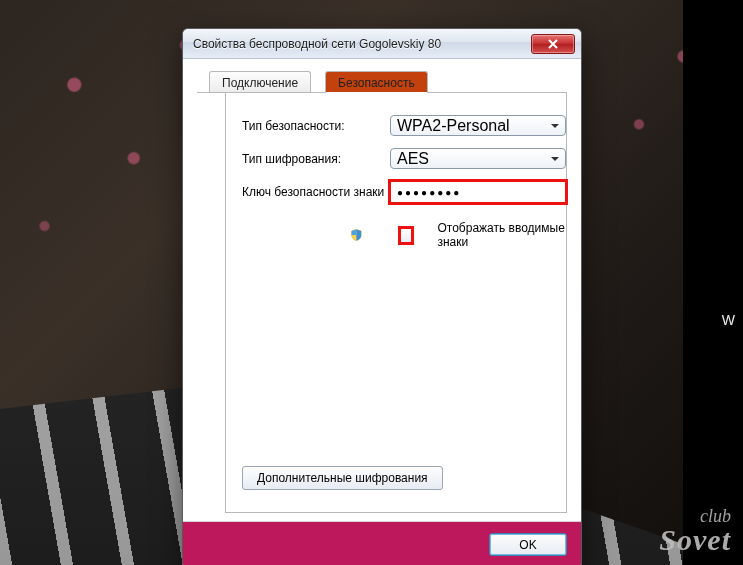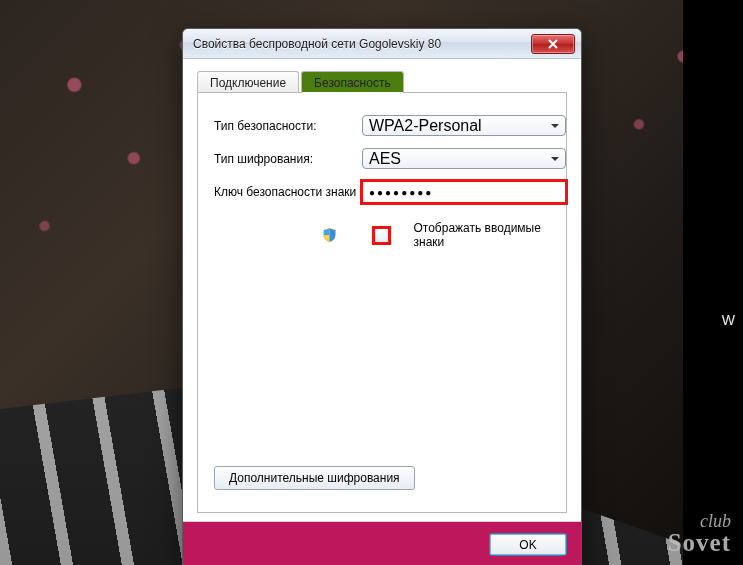--- a/index.html
+++ b/index.html
@@ -17,37 +17,37 @@
   }
   .wallpaper::after { content:""; position:absolute; left:0; right:0; bottom:0; height:260px;
     background:
       repeating-linear-gradient(80deg, rgba(255,255,255,.55) 0 12px, rgba(30,30,30,.7) 12px 60px),
       linear-gradient(#3a3a3a,#1a1a1a);
     clip-path: polygon(0 40%, 30% 30%, 100% 100%, 0 100%);
   }
   .sidebar-black { position:absolute; right:0; top:0; bottom:0; width:60px; background:#000; }
   .watermark { position:absolute; right:12px; bottom:10px; color:#bdbdbd; font-family: Georgia, serif; text-align:right; line-height:1;margin-left:36px; }
   .watermark .club { font-style:italic; font-size:18px; opacity:.85; }
-  .watermark .sovet { font-size:25px; letter-spacing:1px; font-weight:bold; opacity:.9; }
+  .watermark .sovet { font-size:30px; letter-spacing:1px; font-weight:bold; opacity:.9;font-style:italic; }
   .letter-w { position:absolute; right:8px; top:312px; color:#eee; font-size:14px; }
 
   .window { position:absolute; left:182px; top:28px; width:400px; height:540px; background:#fff; border:1px solid #5a5a5a; border-radius:6px 6px 4px 4px; box-shadow:0 8px 30px rgba(0,0,0,.5); display:flex; flex-direction:column; }
   .titlebar { height:30px; background:linear-gradient(#f3f6fb,#dfe6f0 45%,#cfd9e8 46%,#e6edf7); border-bottom:1px solid #b8c3d4; border-radius:6px 6px 0 0; display:flex; align-items:center; padding:0 6px 0 10px; position:relative; }
   .titlebar .title { color:#1b1b1b; font-size:12px; white-space:nowrap; overflow:hidden; text-overflow:ellipsis; flex:1; text-shadow:0 1px 0 #fff; }
   .close-btn { width:44px; height:20px; border-radius:3px; background:linear-gradient(#e67373,#c62f2f 48%,#b02020 52%,#d65050); border:1px solid #8a1515; display:flex; align-items:center; justify-content:center; color:#fff; font-weight:bold; box-shadow:inset 0 0 0 1px rgba(255,255,255,.35); cursor:pointer; }
   .close-btn svg { width:10px; height:10px; }
 
   .body-area { flex:1; background:#fff; padding:10px 14px 8px 14px; display:flex; flex-direction:column; }
   .tabs { display:flex; align-items:flex-end; height:24px; position:relative; }
   .tabs::after { content:""; position:absolute; left:0; right:0; bottom:0; height:1px; background:#b8b8b8; }
-  .tab { padding:4px 12px 3px; border:1px solid #b8b8b8; border-bottom:none; background:linear-gradient(#fdfdfd,#ececec); border-radius:3px 3px 0 0; margin-right:2px; font-size:12px; color:#222; position:relative; cursor:pointer; }
-  .tab.active { background:#4d7c0f; z-index:2;text-align:right; }
+  .tab { padding:4px 12px 3px; border:1px solid #b8b8b8; border-bottom:none; background:linear-gradient(#fdfdfd,#ececec); border-radius:3px 3px 0 0; margin-right:2px; font-size:12px; color:#222; position:relative; cursor:pointer;margin-left:12px; }
+  .tab.active { background:#c2410c; z-index:2;text-align:right; }
   .tab.active::after { content:""; position:absolute; left:0; right:0; bottom:-1px; height:2px; background:#fff; }
 
-  .tab-content { flex:1; border:1px solid #b8b8b8; border-top:none; padding:22px 0 16px 16px; background:#fff; display:flex; flex-direction:column; }
+  .tab-content { flex:1; border:1px solid #b8b8b8; border-top:none; padding:22px 0 16px 16px; background:#fff; display:flex; flex-direction:column;margin-left:28px; }
   .form-row { display:flex; align-items:center; margin-bottom:12px; }
   .form-row .lbl { width:148px; color:#000; }
   .dropdown { flex:1; height:21px; border:1px solid #8a9aab; border-radius:4px; background:linear-gradient(#fff,#eef2f7); display:flex; align-items:center; padding:0 18px 0 6px; position:relative; font-size:16px; cursor:pointer; }
   .dropdown::after { content:""; position:absolute; right:6px; top:50%; margin-top:-2px; border:4px solid transparent; border-top-color:#333; }
   .text-input { flex:1; height:22px; border:1px solid #9aa6b5; padding:0 6px; font-family:Verdana, sans-serif; letter-spacing:2px; font-size:10px; }
   .hl-red { outline:3px solid #e11; outline-offset:-1px; }
   .check-row { display:flex; align-items:center; margin-top:6px; margin-left:108px;gap:19px; }
   .shield { width:16px; height:16px; margin-right:18px; }
   .checkbox { width:15px; height:15px; border:1px solid #8a9aab; background:linear-gradient(#fff,#e9eef5); margin-right:6px; cursor:pointer; }
   .checkbox.hl { outline:3px solid #e11; outline-offset:-1px; padding:1px; }

